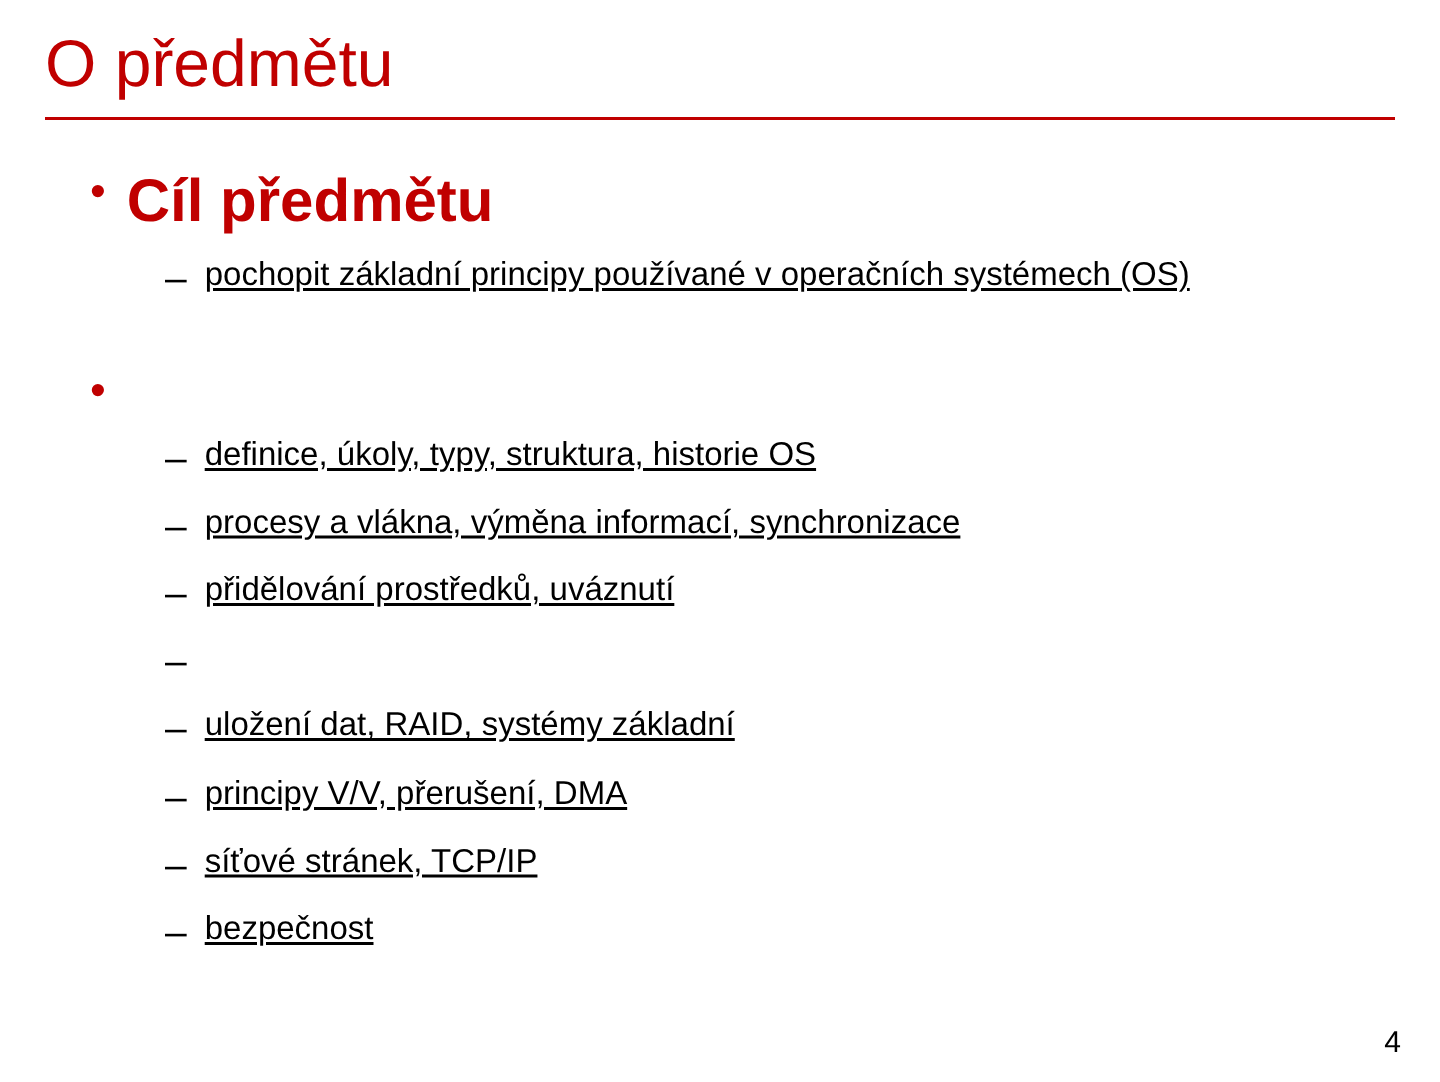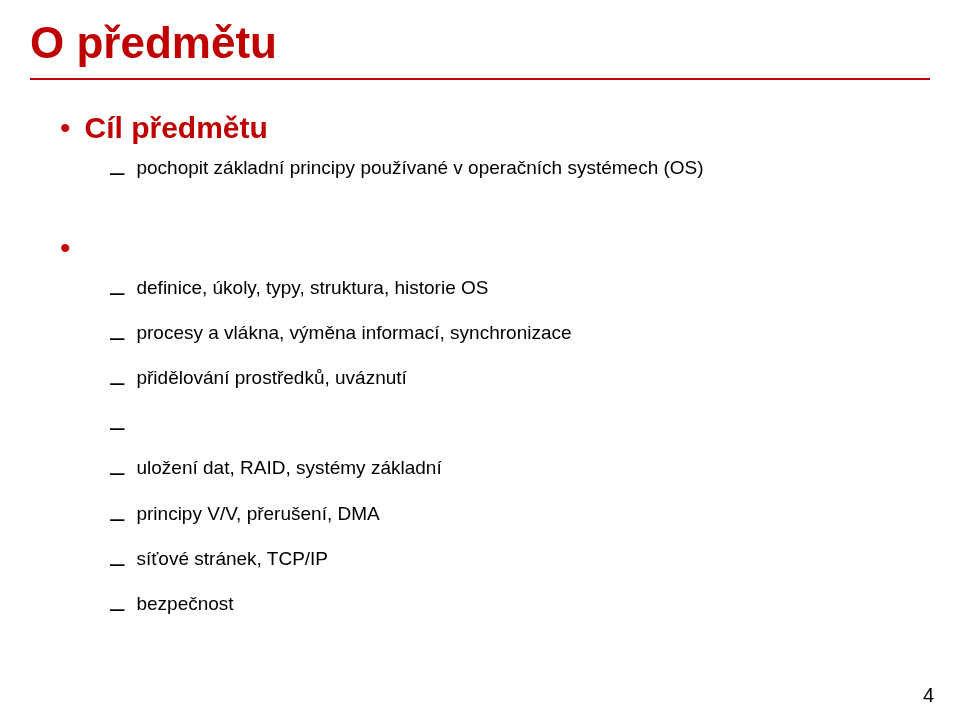--- a/index.html
+++ b/index.html
@@ -16,21 +16,21 @@
       overflow: hidden;
     }
     .slide {
       padding: 18px 30px 30px 30px;
       height: 100%;
       position: relative;
     }
     .title {
       color: #c00000;
       font-size: 44px;
-      font-weight: bold;
+      font-weight: normal;
       margin-bottom: 10px;
     }
     .underline {
       border-bottom: 2px solid #c00000;
       margin-bottom: 28px;
       width: 100%;
     }
     .content {
       padding-left: 30px;
     }
@@ -40,40 +40,41 @@
       margin-bottom: 8px;
     }
     .level1 .bullet1 {
       color: #c00000;
       font-size: 30px;
       margin-right: 14px;
       line-height: 1.3;
     }
     .level1 .text1 {
       color: #c00000;
-      font-size: 30px;
+      font-size: 40px;
       font-weight: bold;
       line-height: 1.3;
     }
     .level2 {
       display: flex;
       align-items: flex-start;
       margin-left: 50px;
       margin-bottom: 10px;
     }
     .level2 .bullet2 {
       color: #000000;
       font-size: 26px;
       margin-right: 12px;
       line-height: 1.35;
     }
     .level2 .text2 {
       color: #000000;
-      font-size: 19px;
+      font-size: 22px;
       line-height: 1.35;
+      text-decoration: underline;
     }
     .block-gap {
       height: 28px;
     }
     .page-number {
       position: absolute;
       bottom: 14px;
       right: 26px;
       font-size: 20px;
       color: #000000;

